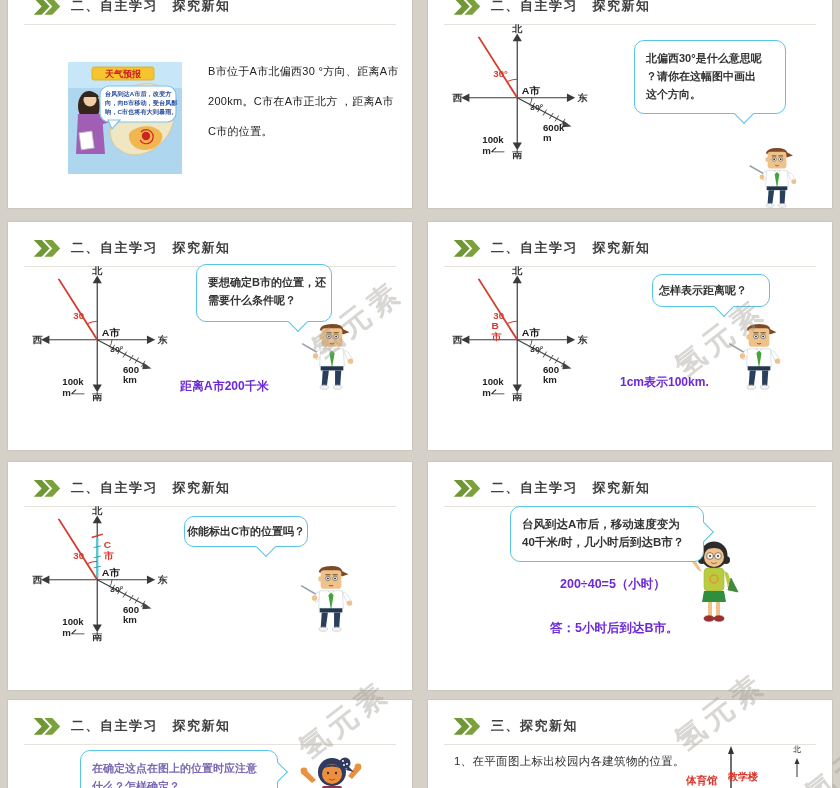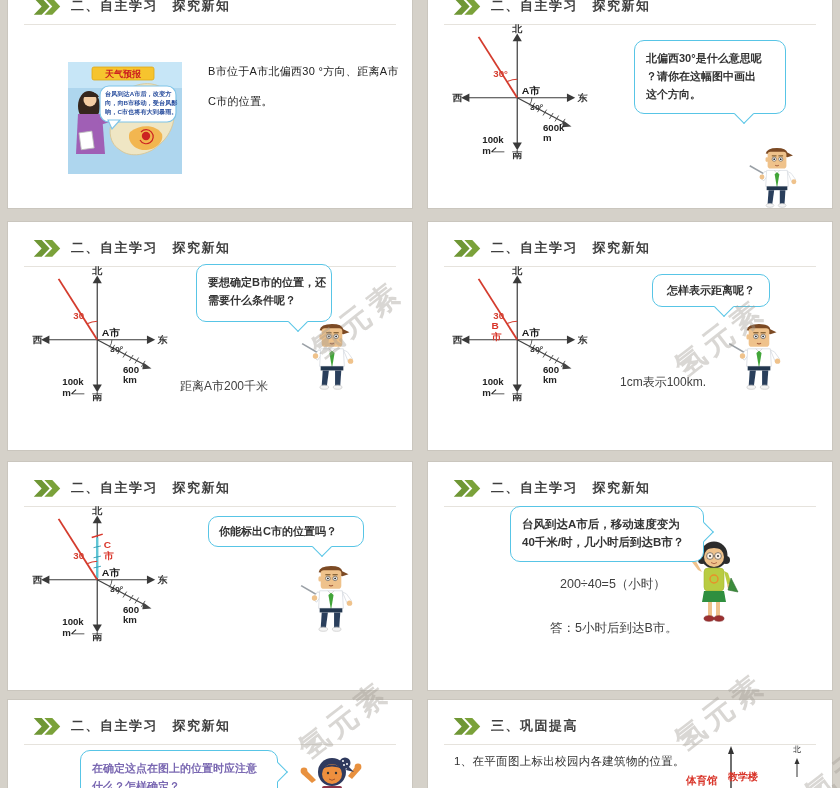--- a/index.html
+++ b/index.html
@@ -17,21 +17,21 @@
   .man-mount{position:absolute}
   .girl{position:absolute}
   .bubble{position:absolute;background:#fff;border:1.5px solid #58c5e6;border-radius:10px;
           padding:8px 11px;font-size:11px;font-weight:600;color:#333;z-index:2}
   .bubble .ln{white-space:nowrap;line-height:18px}
   .bubble.purple .ln{color:#7a68b2}
   .tail-down{position:absolute;bottom:-8px;width:14px;height:14px;background:#fff;
              border-right:1.5px solid #58c5e6;border-bottom:1.5px solid #58c5e6;transform:rotate(45deg)}
   .tail-right{position:absolute;right:-8px;width:14px;height:14px;background:#fff;
               border-top:1.5px solid #58c5e6;border-right:1.5px solid #58c5e6;transform:rotate(45deg)}
-  .note-red{position:absolute;color:#404040;font-weight:400;font-size:12px;white-space:nowrap;z-index:2}
+  .note-red{position:absolute;color:#6d28d9;font-weight:700;font-size:12px;white-space:nowrap;z-index:2}
   .bodytext{position:absolute;left:200px;top:76px;font-size:11px;font-weight:500;color:#222;letter-spacing:.3px}
   .bodytext .ln{line-height:30px;white-space:nowrap}
   .photo{position:absolute;left:60px;top:72px;width:114px;height:132px}
   .wm{position:absolute;color:rgba(160,156,148,.40);font-size:30px;font-weight:600;letter-spacing:5px;
       transform:rotate(-38deg);z-index:6;pointer-events:none;white-space:nowrap}
   .s8-item{position:absolute;left:26px;top:54px;font-size:11.5px;color:#333;font-weight:500;
            letter-spacing:.3px;white-space:nowrap}
   .s8-label{position:absolute;color:#d9352a;font-weight:700;white-space:nowrap}
   .s8-north{position:absolute;left:362px;top:44px;width:14px;text-align:center;font-size:8px;color:#333}
 </style>
@@ -73,20 +73,21 @@
         <path d="M40,58 L44,67 L52,58 Z" fill="#fff" stroke="#7fc4e8" stroke-width="1.2"></path>
         <g font-size="6.2" font-weight="600" fill="#2b4f9e">
           <text x="37" y="34">台风到达A市后，改变方</text>
           <text x="37" y="43">向，向B市移动，受台风影</text>
           <text x="37" y="52">响，C市也将有大到暴雨。</text>
         </g>
       </svg>
     </div>
     <div class="bodytext">
       <div class="ln">B市位于A市北偏西30 °方向、距离A市</div>
+      <div class="ln">200km。C市在A市正北方 ，距离A市</div>
       <div class="ln">C市的位置。</div>
     </div>
   </div>
 
   <div class="slide" id="s2" style="left:428px;top:-20px">
     <div class="hdr">
         <span class="chev-mount chev">
   <svg viewBox="0 0 34 19">
     <polygon points="2,0 11,0 20,9.5 11,19 2,19 11,9.5" fill="#6f9735"></polygon>
     <polygon points="14,0 23,0 32,9.5 23,19 14,19 23,9.5" fill="#7ba23a"></polygon>
@@ -313,21 +314,21 @@
     <text x="77" y="87" font-size="11.5" font-weight="700" fill="#1a1a1a">A市</text>
     <text x="46" y="67" font-size="10.5" font-weight="bold" fill="#d43c2e">30</text>
     <text x="86" y="107" font-size="9.5" font-weight="600" fill="#333">30°</text>
     <text x="100" y="131" font-size="10.5" font-weight="600" fill="#222">600</text>
     <text x="100" y="143" font-size="10.5" font-weight="600" fill="#222">km</text>
     <text x="34" y="146" font-size="10.5" font-weight="600" fill="#222">100k</text>
     <text x="34" y="158" font-size="10.5" font-weight="600" fill="#222">m</text>
     <path d="M44,156 l5,-5 M44,156 h14" stroke="#222" stroke-width="1.1" fill="none"></path>
   </svg>
 </div>
-    <div class="bubble" style="left:224px;top:52px;width:118px;height:33px;padding:6px 14px">
+    <div class="bubble" style="left:224px;top:52px;width:118px;height:33px;padding:6px 6px">
       <div class="ln">怎样表示距离呢？</div>
       <span class="tail-down" style="right:38px"></span>
     </div>
     <div class="note-red" style="left:192px;top:152px">1cm表示100km.</div>
     <div class="man-mount" style="left:300px;top:100px;width:62px;height:68px">
   <svg viewBox="0 0 60 66">
     <line x1="1" y1="21" x2="20" y2="32" stroke="#9aa0a6" stroke-width="1.6"></line>
     <polygon points="17,27 22,29 16,37 12,34" fill="#fff" stroke="#cfd4da" stroke-width="0.8"></polygon>
     <circle cx="14" cy="33" r="2.6" fill="#efc28b"></circle>
     <path d="M18,8 q1,-6 12,-6 q10,0 11,5 l6,3 -6,2 z" fill="#7c4a24"></path>
@@ -402,21 +403,21 @@
     <text x="77" y="87" font-size="11.5" font-weight="700" fill="#1a1a1a">A市</text>
     <text x="46" y="67" font-size="10.5" font-weight="bold" fill="#d43c2e">30</text>
     <text x="86" y="107" font-size="9.5" font-weight="600" fill="#333">30°</text>
     <text x="100" y="131" font-size="10.5" font-weight="600" fill="#222">600</text>
     <text x="100" y="143" font-size="10.5" font-weight="600" fill="#222">km</text>
     <text x="34" y="146" font-size="10.5" font-weight="600" fill="#222">100k</text>
     <text x="34" y="158" font-size="10.5" font-weight="600" fill="#222">m</text>
     <path d="M44,156 l5,-5 M44,156 h14" stroke="#222" stroke-width="1.1" fill="none"></path>
   </svg>
 </div>
-    <div class="bubble" style="left:200px;top:54px;width:156px;height:31px;padding:5px 10px">
+    <div class="bubble" style="left:176px;top:54px;width:124px;height:31px;padding:5px 2px">
       <div class="ln">你能标出C市的位置吗？</div>
       <span class="tail-down" style="right:34px"></span>
     </div>
     <div class="man-mount" style="left:292px;top:102px;width:62px;height:68px">
   <svg viewBox="0 0 60 66">
     <line x1="1" y1="21" x2="20" y2="32" stroke="#9aa0a6" stroke-width="1.6"></line>
     <polygon points="17,27 22,29 16,37 12,34" fill="#fff" stroke="#cfd4da" stroke-width="0.8"></polygon>
     <circle cx="14" cy="33" r="2.6" fill="#efc28b"></circle>
     <path d="M18,8 q1,-6 12,-6 q10,0 11,5 l6,3 -6,2 z" fill="#7c4a24"></path>
     <rect x="20" y="6" width="20" height="18" rx="3" fill="#efc28b"></rect>
@@ -527,21 +528,21 @@
   </div>
 
   <div class="slide" id="s8" style="left:428px;top:700px">
     <div class="hdr">
         <span class="chev-mount chev">
   <svg viewBox="0 0 34 19">
     <polygon points="2,0 11,0 20,9.5 11,19 2,19 11,9.5" fill="#6f9735"></polygon>
     <polygon points="14,0 23,0 32,9.5 23,19 14,19 23,9.5" fill="#7ba23a"></polygon>
   </svg>
 </span>
-      <span class="title">三、巩固提高</span>
+      <span class="title">三、探究新知</span>
       </div>
     <div class="hdr-line"></div>
     <div class="s8-item">1、在平面图上标出校园内各建筑物的位置。</div>
     <svg style="position:absolute;left:298px;top:44px" width="10" height="46" viewBox="0 0 10 46">
       <line x1="5" y1="46" x2="5" y2="9" stroke="#333" stroke-width="1.4"></line>
       <polygon points="5,2 2,10 8,10" fill="#333"></polygon>
     </svg>
     <div class="s8-north">
       <span>北</span>
       <svg width="12" height="22" viewBox="0 0 12 22">

